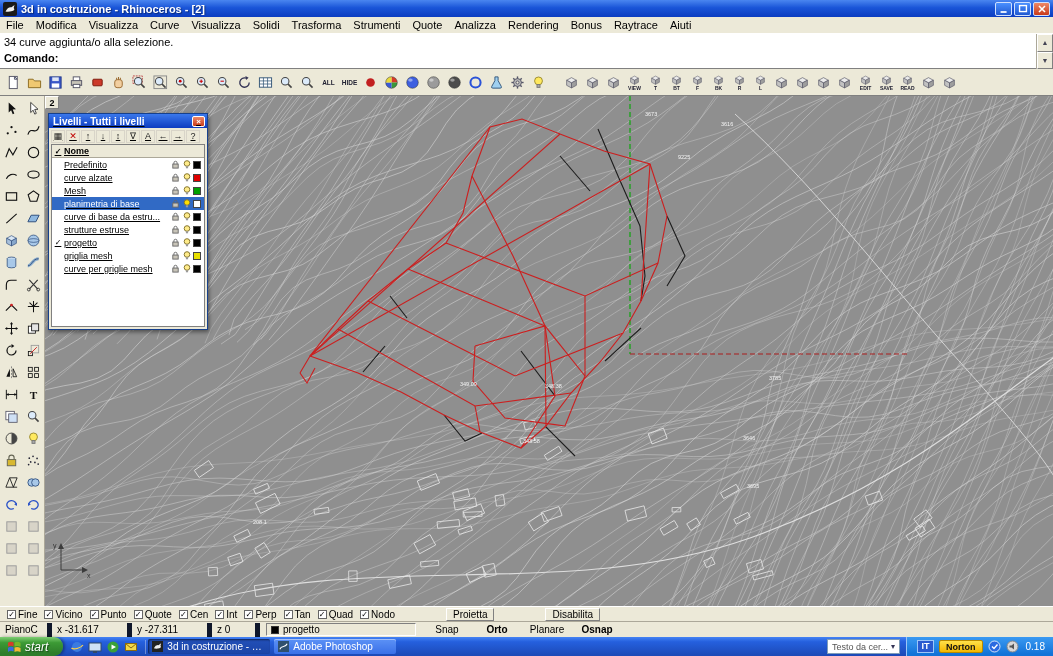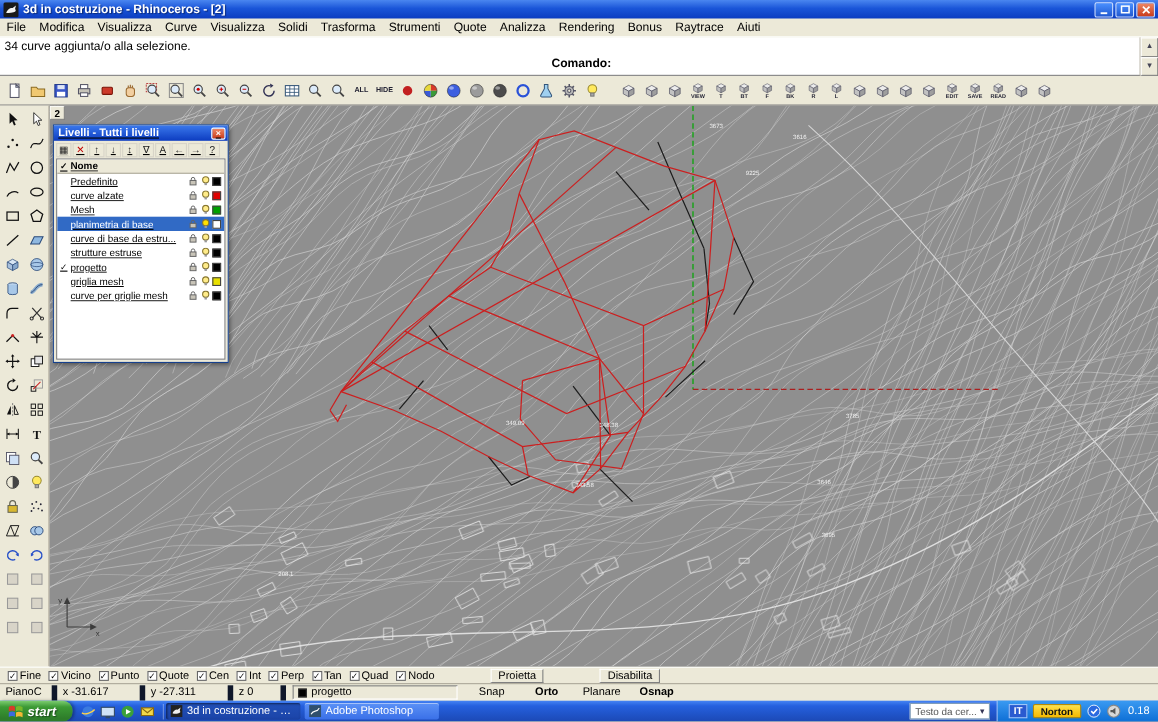--- a/index.html
+++ b/index.html
@@ -17,21 +17,21 @@
   .win-btn svg{width:12px;height:12px;}
   .win-btn.close{background:linear-gradient(180deg,#ee8866,#c83a1a);}
 
   
   .menubar{height:17px;background:#ECE9D8;display:flex;align-items:center;font-size:11px;border-bottom:1px solid #fff;flex:none;}
   .menu-item{padding:1px 6px;color:#000;cursor:default;}
 
   
   .cmdarea{position:relative;height:35px;background:#fff;border-bottom:1px solid #808080;font-size:11px;color:#000;flex:none;}
   .cmd-line{height:16px;line-height:16px;padding-left:4px;white-space:pre;}
-  .cmd-prompt{font-weight:bold;text-align:center;}
+  .cmd-prompt{font-weight:bold;}
   .cmd-side{position:absolute;right:0;top:0;width:17px;height:35px;display:flex;flex-direction:column;border-left:1px solid #aca899;}
   .cmd-btn{flex:1;background:#ECE9D8;border:1px solid;border-color:#fff #808080 #808080 #fff;font-size:7px;display:flex;align-items:center;justify-content:center;color:#445;}
 
   
   .toolbar{height:27px;background:#ECE9D8;display:flex;align-items:center;padding:0 3px;border-bottom:1px solid #808080;flex:none;}
   .tbtn{width:21px;height:23px;display:flex;flex-direction:column;align-items:center;justify-content:center;flex:none;}
   .tbtn svg.ic{width:15px;height:15px;display:block;}
   .tbtn.has-label svg.ic{width:13px;height:12px;}
   .cube-label{font-size:5px;line-height:5px;color:#223;font-weight:bold;}
   .tb-word{font-size:6.5px;font-weight:bold;color:#223;}
@@ -73,21 +73,21 @@
   .sb-coord{width:80px;}
   .sb-z{width:48px;}
   .sb-layerpane{display:flex;align-items:center;gap:4px;width:150px;height:13px;margin:0 6px;border:1px solid;border-color:#808080 #fff #fff #808080;padding:0 4px;background:#ECE9D8;}
   .sb-swatch{width:8px;height:8px;border:1px solid #333;flex:none;}
   .sb-toggles{display:flex;}
   .sb-toggle{width:50px;text-align:center;}
   .sb-toggle.active{font-weight:bold;}
 
   
   .taskbar{height:19px;background:linear-gradient(180deg,#4584f4 0%,#2560de 25%,#1c4ab8 95%);display:flex;align-items:center;color:#fff;flex:none;}
-  .start{height:19px;display:flex;align-items:center;gap:3px;padding:0 15px 0 7px;background:linear-gradient(180deg,#7ece72 0%,#3c9a35 30%,#2e7d2a 85%);border-radius:0 9px 9px 0;font-weight:bold;font-style:italic;font-size:12px;text-shadow:1px 1px 1px #1a4a1a;box-shadow:2px 0 3px rgba(0,0,0,.35);text-align:right;}
+  .start{height:19px;display:flex;align-items:center;gap:3px;padding:0 15px 0 7px;background:linear-gradient(180deg,#7ece72 0%,#3c9a35 30%,#2e7d2a 85%);border-radius:0 9px 9px 0;font-weight:normal;font-style:italic;font-size:12px;text-shadow:1px 1px 1px #1a4a1a;box-shadow:2px 0 3px rgba(0,0,0,.35);text-align:right;}
   .flag svg{width:15px;height:13px;display:block;}
   .quick{display:flex;gap:4px;padding:0 7px;align-items:center;border-right:1px solid rgba(255,255,255,.35);}
   .ql{width:14px;height:14px;display:flex;}
   .ql svg{width:14px;height:14px;}
   .tasks{display:flex;align-items:center;}
   .task{width:122px;height:15px;margin:0 2px;border-radius:2px;background:linear-gradient(#5c92f6,#3a70e8);display:flex;align-items:center;gap:4px;padding:0 4px;font-size:10px;box-shadow:inset 0 1px 0 rgba(255,255,255,.45);white-space:nowrap;overflow:hidden;}
   .task.active{background:linear-gradient(#2250b8,#1b44a8);box-shadow:inset 1px 1px 2px rgba(0,0,0,.55);}
   .task-ic{width:11px;height:11px;flex:none;display:flex;}
   .task-ic svg{width:11px;height:11px;}
   .task-label{overflow:hidden;text-overflow:ellipsis;}

